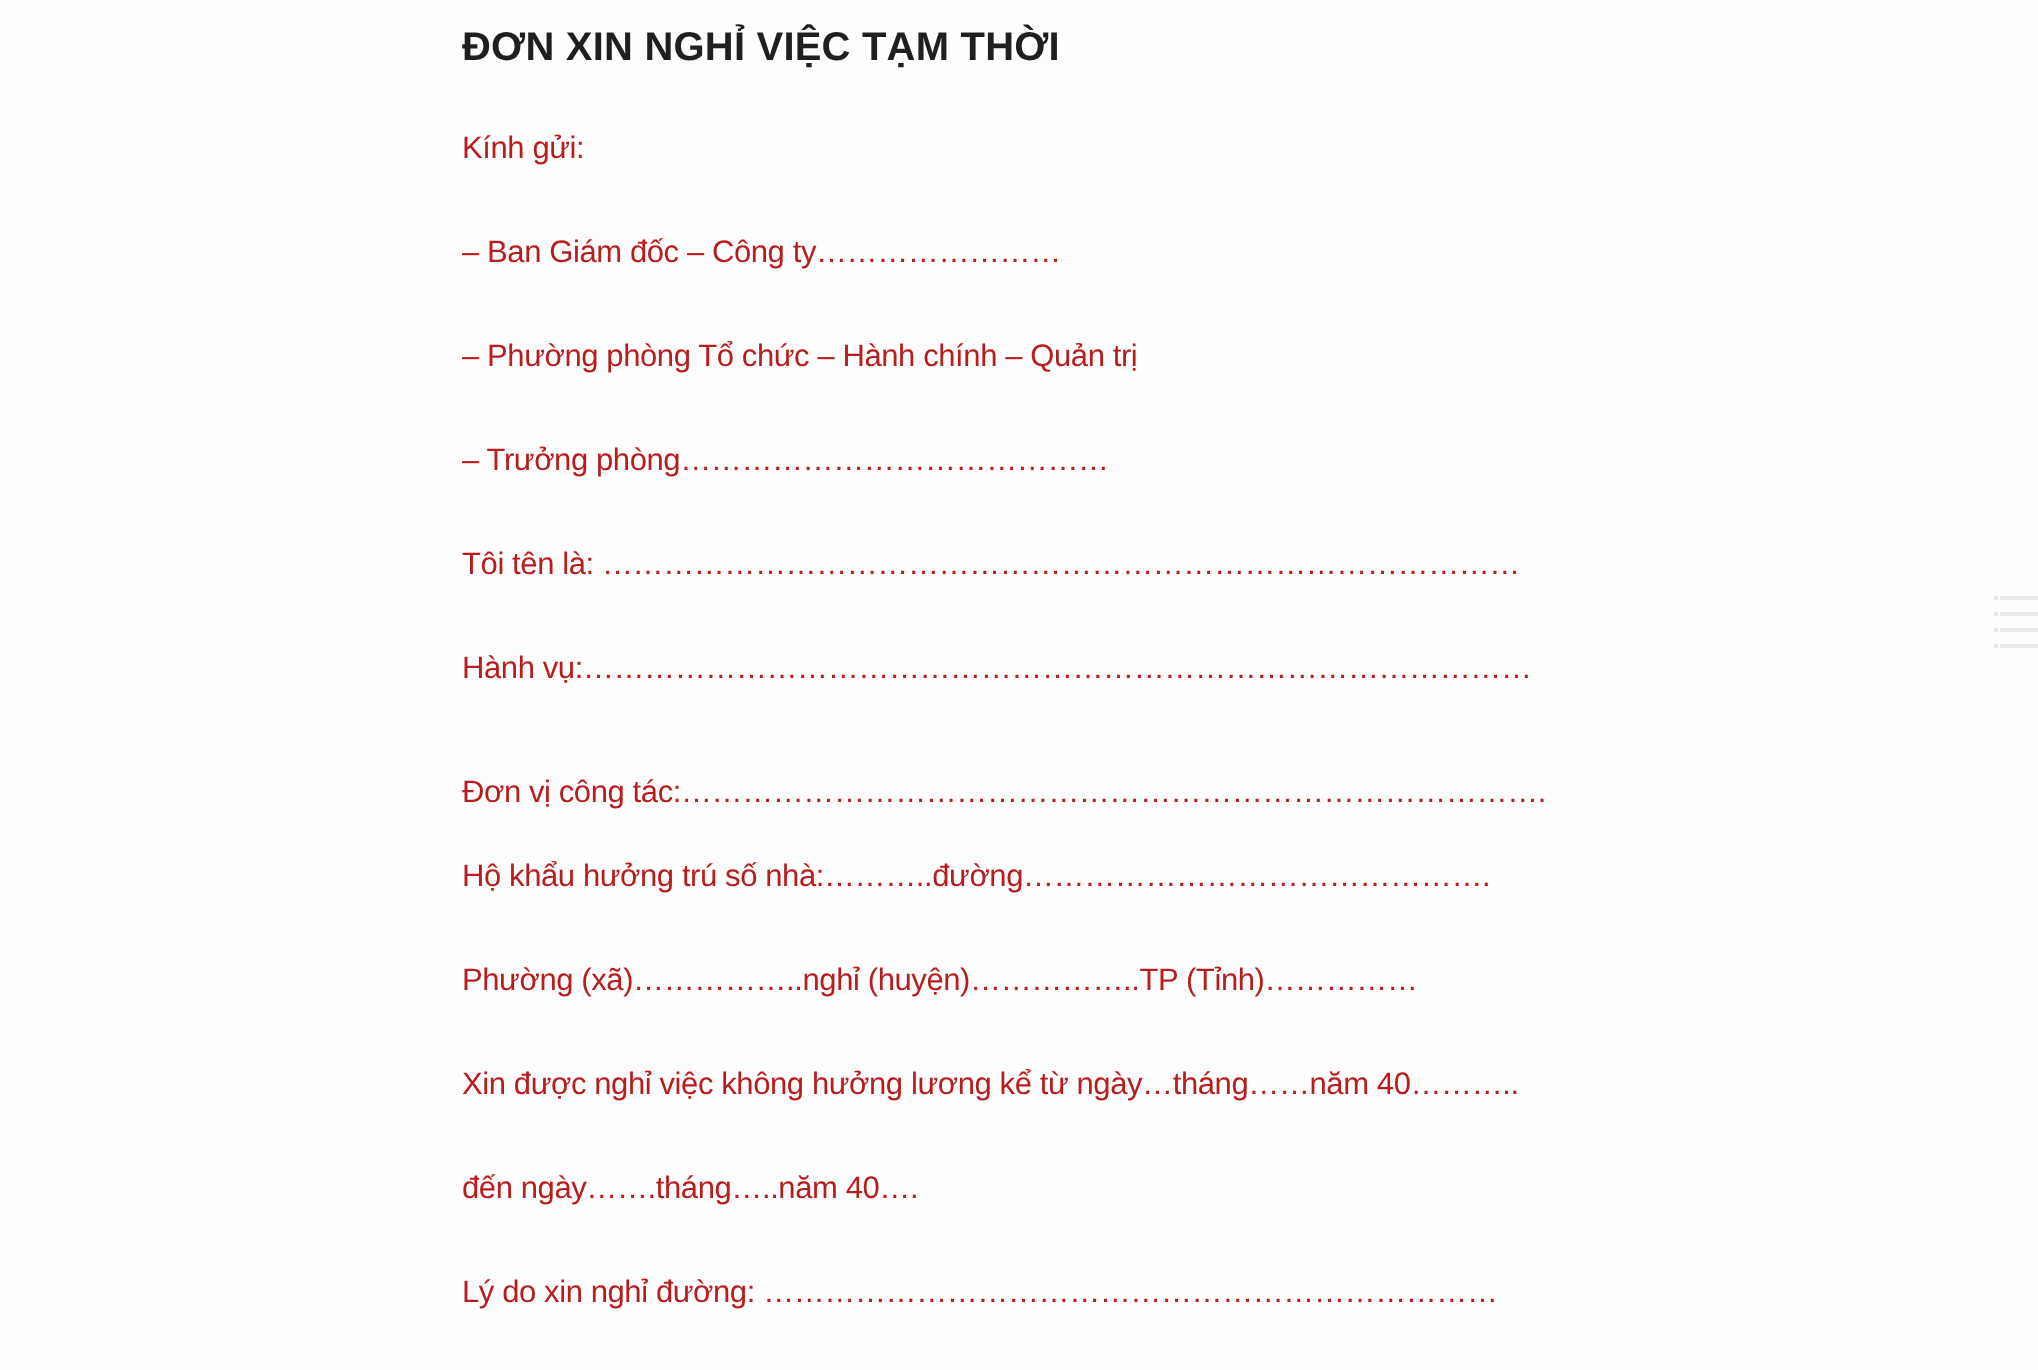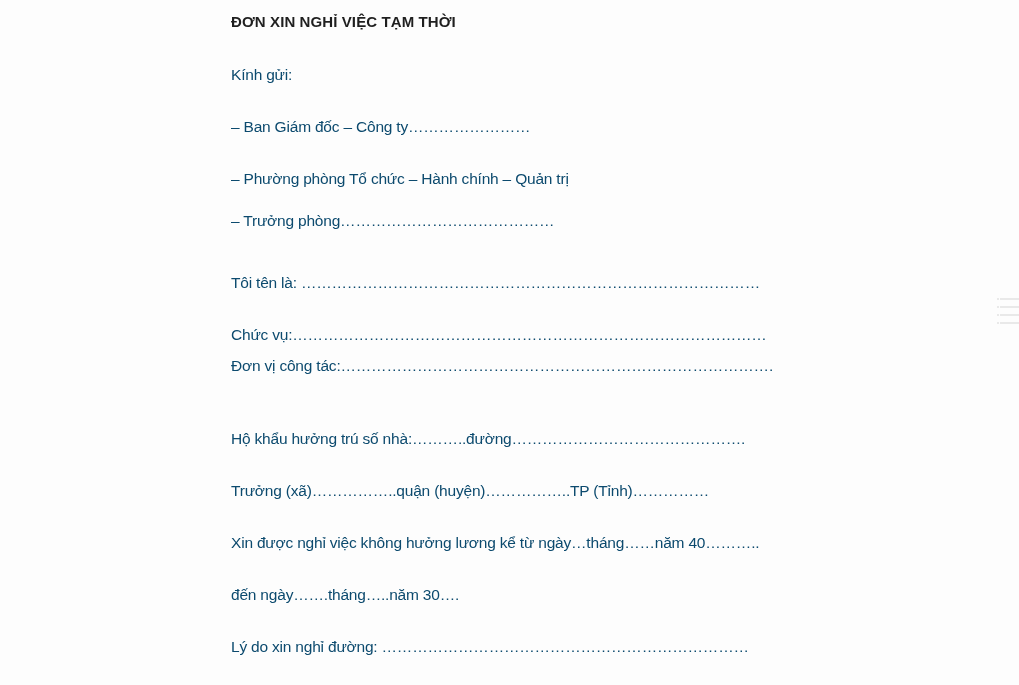--- a/index.html
+++ b/index.html
@@ -17,31 +17,31 @@
     .content {
       position: absolute;
       left: 231px;
       top: 0;
       width: 620px;
     }
     .title {
       position: absolute;
       left: 0;
       top: 13px;
-      font-size: 15px;
+      font-size: 20px;
       font-weight: bold;
       color: #1f1f1f;
       white-space: nowrap;
       letter-spacing: 0.1px;
     }
     .line {
       position: absolute;
       left: 0;
       font-size: 15.5px;
-      color: #0c4a6e;
+      color: #b91c1c;
       white-space: nowrap;
       letter-spacing: -0.2px;
     }
     .toc-toggle {
       position: absolute;
       right: 0;
       top: 296px;
       width: 22px;
       height: 34px;
       cursor: pointer;
@@ -58,28 +58,28 @@
     }
   </style>
 </head>
 <body>
 
 <div class="content">
   <div class="title">ĐƠN XIN NGHỈ VIỆC TẠM THỜI</div>
   <div class="line" style="top:66px">Kính gửi:</div>
   <div class="line" style="top:118px">– Ban Giám đốc – Công ty……………………</div>
   <div class="line" style="top:170px">– Phường phòng Tổ chức – Hành chính – Quản trị</div>
-  <div class="line" style="top:212px">– Trưởng  phòng……………………………………</div>
+  <div class="line" style="top:222px">– Trưởng  phòng……………………………………</div>
   <div class="line" style="top:274px">Tôi tên là: ………………………………………………………………………………</div>
-  <div class="line" style="top:326px">Chức vụ:…………………………………………………………………………………</div>
-  <div class="line" style="top:357px">Đơn vị công tác:………………………………………………………………………….</div>
+  <div class="line" style="top:326px">Hành vụ:…………………………………………………………………………………</div>
+  <div class="line" style="top:388px">Đơn vị công tác:………………………………………………………………………….</div>
   <div class="line" style="top:430px">Hộ khẩu hưởng trú số nhà:………..đường……………………………………….</div>
-  <div class="line" style="top:482px">Trưởng (xã)……………..quận (huyện)……………..TP (Tỉnh)……………</div>
+  <div class="line" style="top:482px">Phường (xã)……………..nghỉ (huyện)……………..TP (Tỉnh)……………</div>
   <div class="line" style="top:534px">Xin được nghỉ việc không hưởng lương kể từ ngày…tháng……năm 40………..</div>
-  <div class="line" style="top:586px">đến ngày…….tháng…..năm 30….</div>
+  <div class="line" style="top:586px">đến ngày…….tháng…..năm 40….</div>
   <div class="line" style="top:638px">Lý do xin nghỉ đường: ………………………………………………………………</div>
 </div>
 
 <div class="toc-toggle">
   <span class="dot" style="top:2px"></span>
     <span style="top:2px;width:19px"></span>
   <span class="dot" style="top:10px"></span>
     <span style="top:10px;width:19px"></span>
   <span class="dot" style="top:18px"></span>
     <span style="top:18px;width:19px"></span>

